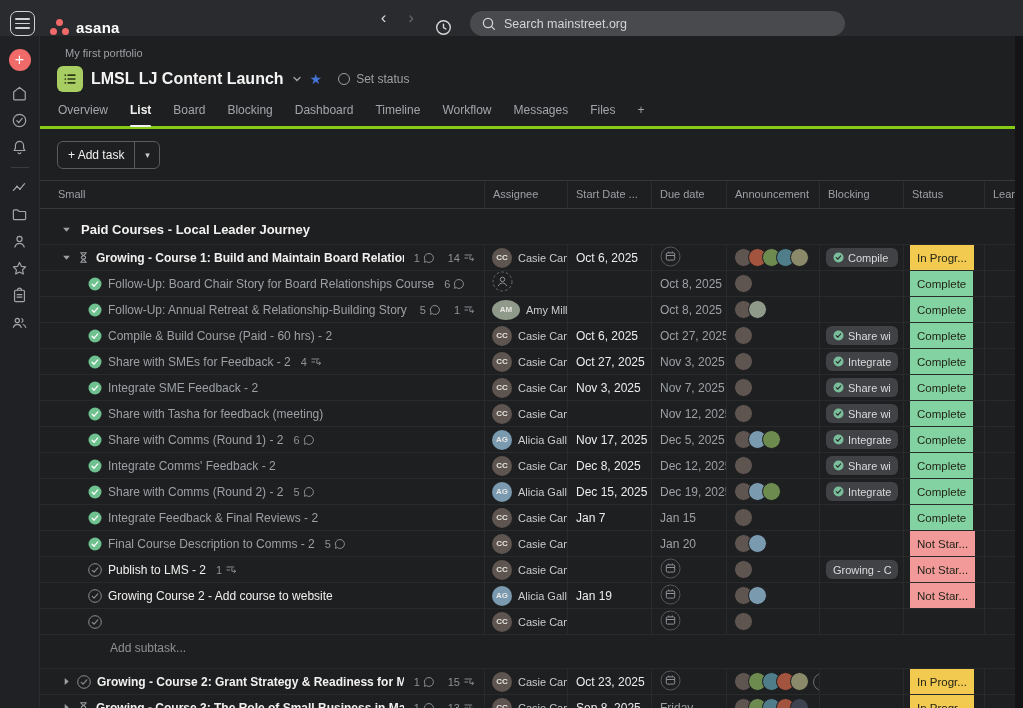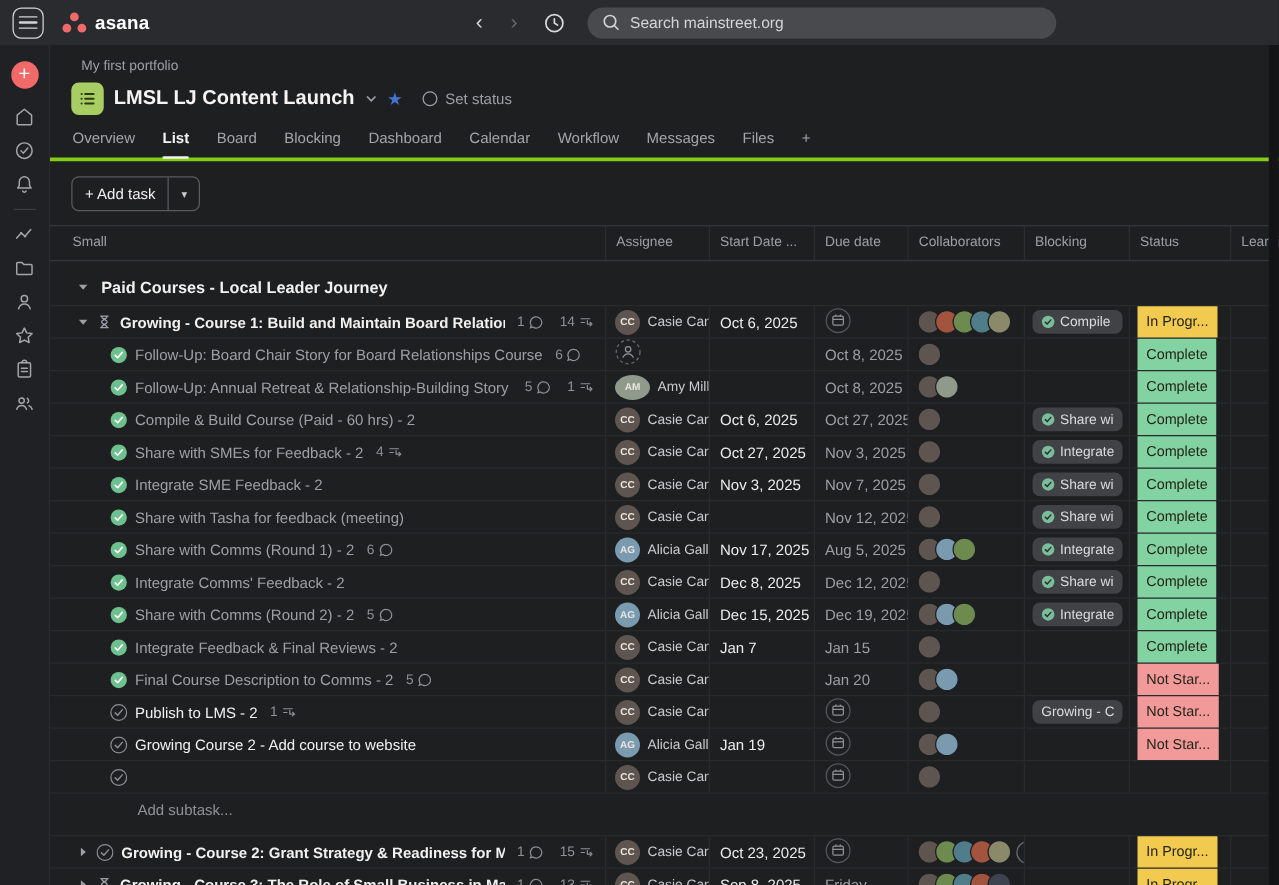--- a/index.html
+++ b/index.html
@@ -5,21 +5,21 @@
   html,body{margin:0;padding:0;}
   body{
     width:1023px;height:708px;position:relative;overflow:hidden;
     background:#1e1f21;color:#f2f1f0;
     font-family:"Liberation Sans","DejaVu Sans",sans-serif;
     -webkit-font-smoothing:antialiased;
   }
   :root{--cols:445px 83px 84px 75px 93px 84px 81px minmax(0,1fr);}
 
   
-  .topbar{position:absolute;top:0;left:0;right:0;height:36px;background:#2a2b2e;display:flex;align-items:center;z-index:5;}
+  .topbar{position:absolute;top:0;left:0;right:0;height:36px;background:#2a2b2e;display:flex;align-items:flex-end;z-index:5;}
   .hamburger{width:25px;height:25px;margin-left:10px;border:1.6px solid #d2d3d5;border-radius:7px;display:flex;flex-direction:column;justify-content:center;gap:3px;padding:0 4px;box-sizing:border-box;flex-shrink:0;cursor:pointer;}
   .hamburger i{display:block;height:1.6px;background:#d2d3d5;border-radius:1px;}
   .logo{display:flex;align-items:center;gap:7px;margin-left:15px;}
   .logo-dots{position:relative;width:19px;height:17px;}
   .logo-dots i{position:absolute;width:7px;height:7px;border-radius:50%;}
   .logo-dots i:nth-child(1){left:6px;top:0;}
   .logo-dots i:nth-child(2){left:0;top:9px;}
   .logo-dots i:nth-child(3){left:12px;top:9px;}
   .logo-word{font-size:15px;font-weight:600;color:#ffffff;letter-spacing:.2px;}
   .tb-spacer{flex:1;}
@@ -205,39 +205,39 @@
       <i></i>
       <span>Set status</span>
     </span>
   </div>
   <div class="tabs" id="tabs">
       <span class="tab">Overview</span>
       <span class="tab active">List</span>
       <span class="tab">Board</span>
       <span class="tab">Blocking</span>
       <span class="tab">Dashboard</span>
-      <span class="tab">Calendar</span>
+      <span class="tab">Timeline</span>
       <span class="tab">Workflow</span>
       <span class="tab">Messages</span>
       <span class="tab">Files</span>
       <span class="tab">+</span>
     </div>
   <div class="toolbar">
     <span class="addtask">
       <span class="l"><span>+ </span><span>Add task</span></span>
       <span class="r">▾</span>
     </span>
   </div>
 
   <div class="thead" id="thead">
       <div class="hc">Small</div>
       <div class="hc">Assignee</div>
       <div class="hc">Start Date ...</div>
       <div class="hc">Due date</div>
-      <div class="hc">Collaborators</div>
+      <div class="hc">Announcement</div>
       <div class="hc">Blocking</div>
       <div class="hc">Status</div>
       <div class="hc">Learnin</div>
     </div>
 
   <div class="section">
     <span id="section-caret"><svg width="9" height="9" viewBox="0 0 9 9">
           <path d="M1.1 2.7h6.8L4.5 6.7z" fill="#9ca0a4"></path>
         </svg></span>
     <span>Paid Courses - Local Leader Journey</span>
@@ -512,21 +512,21 @@
           <span class="name done">Share with Comms (Round 1) - 2</span>
           <span class="meta">6 <svg width="12" height="12" viewBox="0 0 14 14" fill="none" stroke="#8e9296" stroke-width="1.1">
               <path d="M7 1.8a5.2 5.2 0 1 1-3.1 9.4L1.6 12l.7-2.3A5.2 5.2 0 0 1 7 1.8z"></path>
             </svg></span>
         </div>
         <div class="cass">
           <span class="avatar" style="height: 20px; width: 20px; background: rgb(122, 154, 176); font-size: 8px;">AG</span>
           <span class="ass-name">Alicia Gallo</span>
         </div>
         <div class="cstart">Nov 17, 2025</div>
-        <div class="cdue">Aug 5, 2025</div>
+        <div class="cdue">Dec 5, 2025</div>
         <div class="ccollab">
           <span class="avatar" style="height: 17px; width: 17px; background: rgb(95, 85, 80); font-size: 7px;"></span>
           <span class="avatar" style="height: 17px; width: 17px; background: rgb(122, 154, 176); font-size: 7px;"></span>
           <span class="avatar" style="height: 17px; width: 17px; background: rgb(109, 138, 79); font-size: 7px;"></span>
         </div>
         <div class="cblock">
           <span class="chip">
             <svg width="11" height="11" viewBox="0 0 11 11" style="flex-shrink:0">
               <circle cx="5.5" cy="5.5" r="5" fill="#79bd9a"></circle>
               <path d="M3.2 5.7l1.6 1.5 2.9-3.3" fill="none" stroke="#2a2b2d" stroke-width="1.1" stroke-linecap="round"></path>

